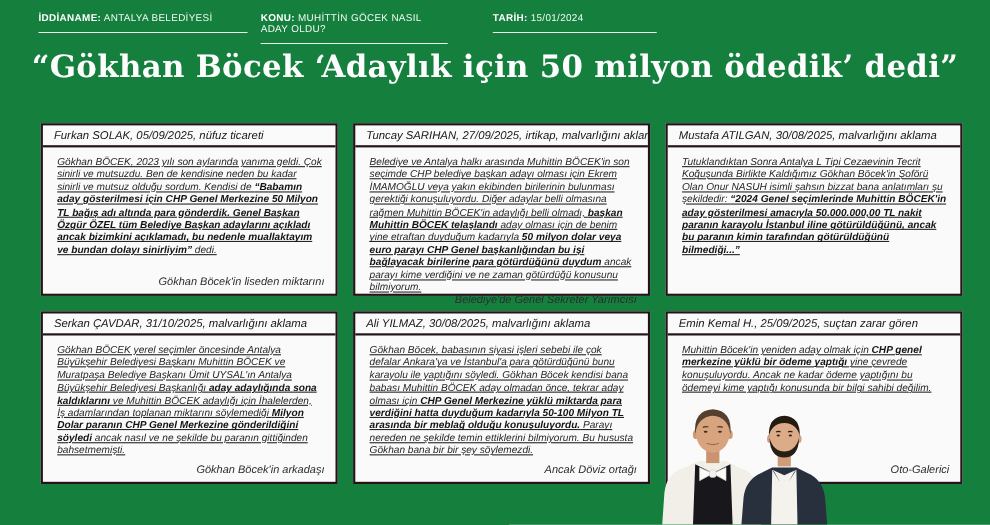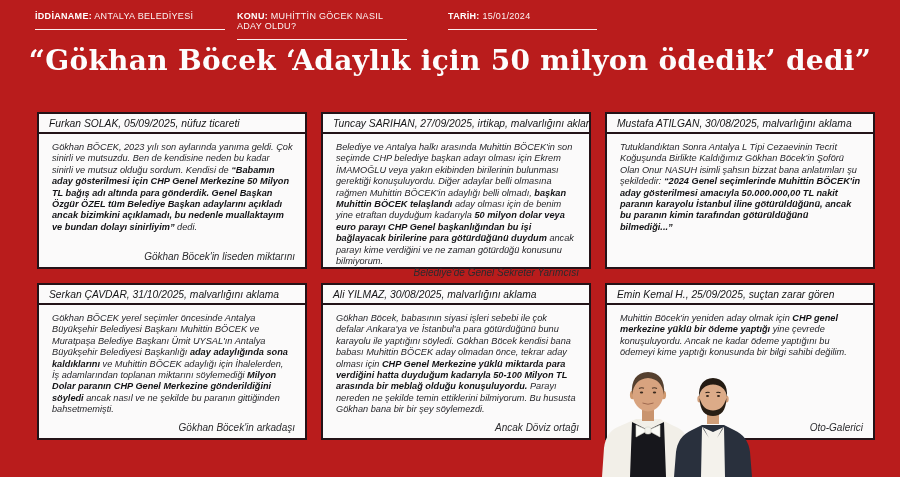--- a/index.html
+++ b/index.html
@@ -1,18 +1,18 @@
 <!DOCTYPE html>
 <html lang="tr"><head>
 <meta charset="utf-8">
 <style>
   html,body{margin:0;padding:0;}
   .page{
     position:relative; width:900px; height:477px; overflow:hidden;
-    background:#b91c1c;
+    background:#15803d;
     font-family:"Liberation Sans", sans-serif;
   }
   
   .meta-bar{position:absolute; top:0; left:0; width:100%; height:40px;}
   .meta-item{
     position:absolute; top:11px; color:#fff;
     font-size:9px; letter-spacing:.3px;
     border-bottom:1.5px solid rgba(255,255,255,.92);
     padding-bottom:8px; box-sizing:border-box;
   }
@@ -39,21 +39,21 @@
     background:#fbfafa; border:2px solid #241318; box-sizing:border-box;
     display:flex; flex-direction:column;
     font-style:italic; color:#1e1e20;
   }
   .card-header{
     flex:0 0 auto; padding:4px 10px 3px;
     border-bottom:2px solid #241318;
     font-size:10.3px; color:#161618; white-space:nowrap; overflow:hidden;
   }
   .card-body{
-    padding:8px 12px 0 13px; font-size:9.2px; line-height:1.24; color:#26262a;
+    padding:8px 12px 0 13px; font-size:9.2px; line-height:1.24; color:#26262a;text-decoration:underline;
   }
   .card-body .bold{font-weight:bold; color:#131316;}
   .card-footer{
     margin-top:auto; padding:0 10px 5px; text-align:right;
     font-size:10px; color:#2b2b2e;
   }
   
   .photo{position:absolute; left:588px; top:366px; width:198px; height:111px; z-index:3;}
   .photo svg{display:block; width:100%; height:100%;}
 </style>

